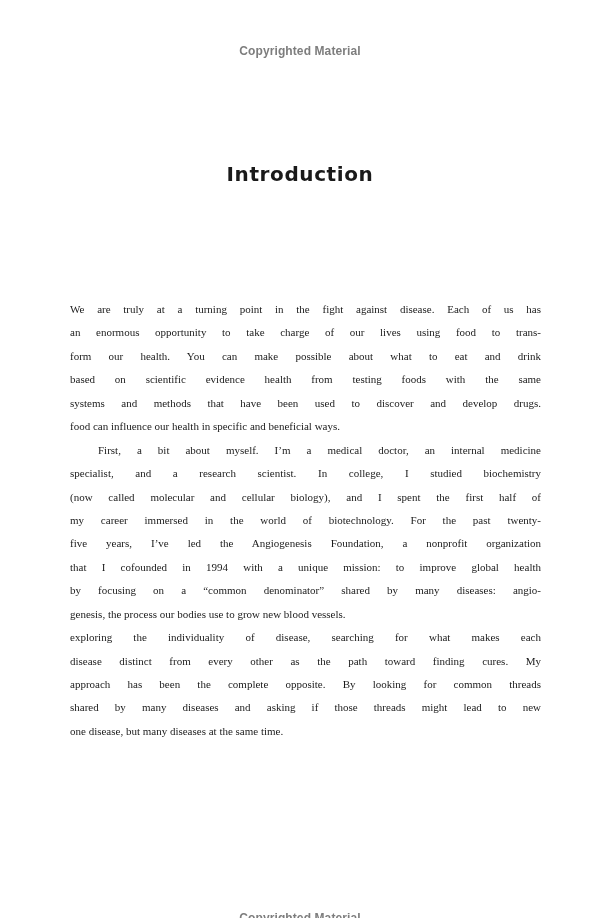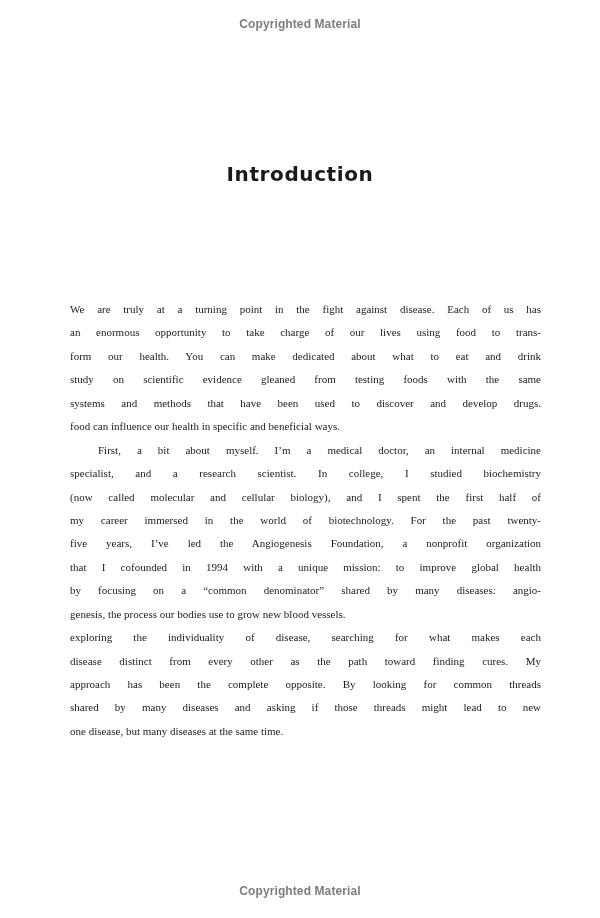--- a/index.html
+++ b/index.html
@@ -1,20 +1,20 @@
 <!DOCTYPE html>
 <html><head>
 <meta charset="utf-8">
 <style>
   html, body { margin: 0; padding: 0; background: #ffffff; }
   body { width: 600px; height: 918px; position: relative; overflow: hidden; }
   .watermark {
     position: absolute; left: 0; width: 600px; text-align: center;
     font-family: "Liberation Sans", sans-serif; font-weight: bold;
-    font-size: 12px; color: #7d7d7d; letter-spacing: 0.1px;
+    font-size: 12px; color: #7d7d7d; letter-spacing: 0.1px; margin-top: 27px;
   }
   .wm-top { top: 17px; }
   .wm-bottom { top: 884px; }
   .chapter-title {
     position: absolute; top: 162px; left: 0; width: 600px; text-align: center;
     font-family: "DejaVu Sans", sans-serif; font-weight: bold; font-size: 20px;
     color: #1a1a1a; letter-spacing: 0.6px; margin: 0;
   }
   .body-text {
     position: absolute; top: 298px; left: 70px; width: 471px;
@@ -31,22 +31,22 @@
 <body>
 
 <div class="watermark wm-top">Copyrighted Material</div>
 
 <h1 class="chapter-title">Introduction</h1>
 
 <div class="body-text">
   <div>
     <div class="line">We are truly at a turning point in the fight against disease. Each of us has</div>
     <div class="line">an enormous opportunity to take charge of our lives using food to trans-</div>
-    <div class="line">form our health. You can make dedicated about what to eat and drink</div>
-    <div class="line">study on scientific evidence gleaned from testing foods with the same</div>
+    <div class="line">form our health. You can make possible about what to eat and drink</div>
+    <div class="line">based on scientific evidence health from testing foods with the same</div>
     <div class="line">systems and methods that have been used to discover and develop drugs.</div>
     <div class="line last">food can influence our health in specific and beneficial ways.</div>
   </div>
   <div>
     <div class="line indent">First, a bit about myself. I’m a medical doctor, an internal medicine</div>
     <div class="line">specialist, and a research scientist. In college, I studied biochemistry</div>
     <div class="line">(now called molecular and cellular biology), and I spent the first half of</div>
     <div class="line">my career immersed in the world of biotechnology. For the past twenty-</div>
     <div class="line">five years, I’ve led the Angiogenesis Foundation, a nonprofit organization</div>
     <div class="line">that I cofounded in 1994 with a unique mission: to improve global health</div>

